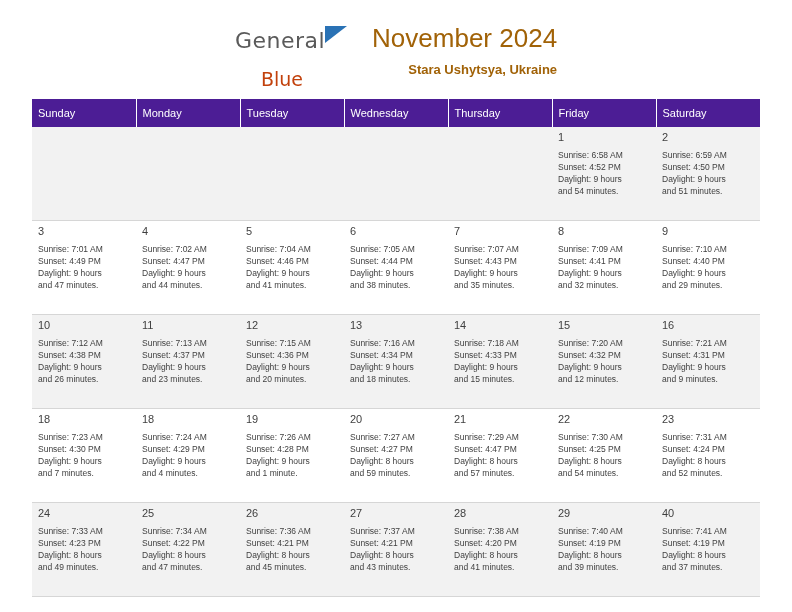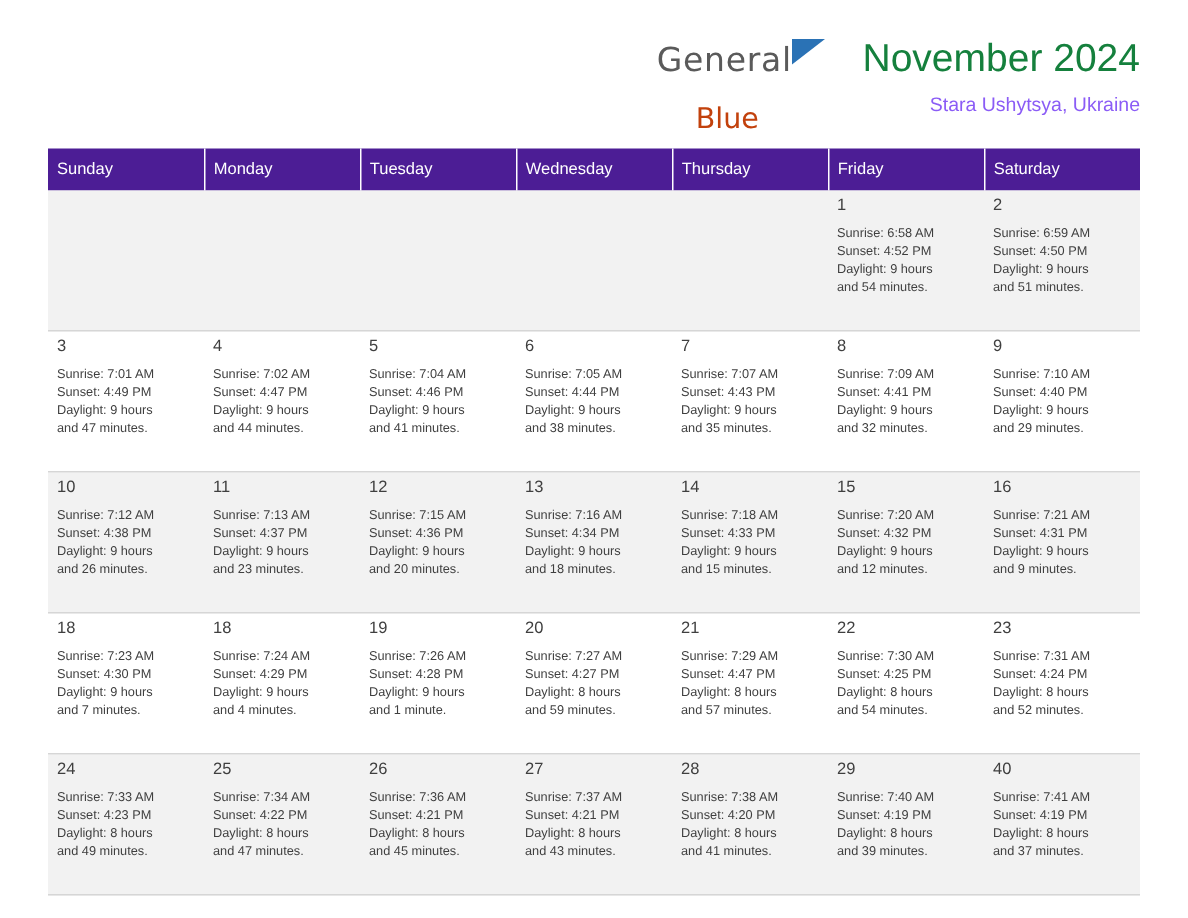--- a/index.html
+++ b/index.html
@@ -19,21 +19,21 @@
     width: 792px;
     height: 612px;
     box-sizing: border-box;
     padding: 24px 32px 0 32px;
     position: relative;
   }
   
   .header {
     display: flex;
     align-items: flex-start;
-    justify-content: flex-end;
+    justify-content: center;
     height: 62px;
     gap: 47px;
   }
   .logo-block {
     display: flex;
     flex-direction: column;
     align-items: flex-start;
     padding-top: 6px;
     position: relative;
   }
@@ -60,28 +60,29 @@
     width: 0;
     height: 0;
     border-left: 22px solid #2a72b5;
     border-bottom: 17px solid transparent;
   }
   .title-block {
     text-align: right;
   }
   .month-title {
     font-size: 26px;
-    color: #15803d;
+    color: #a16207;
     font-weight: normal;
     line-height: 1.15;
   }
   .location {
     font-size: 13px;
-    color: #8b5cf6;
+    color: #a16207;
     margin-top: 8px;
+    font-weight: bold;
   }
   
   .calendar {
     margin-top: 13px;
     width: 728px;
     border-collapse: collapse;
     table-layout: fixed;
   }
   .calendar th {
     background: #4c1d95;

